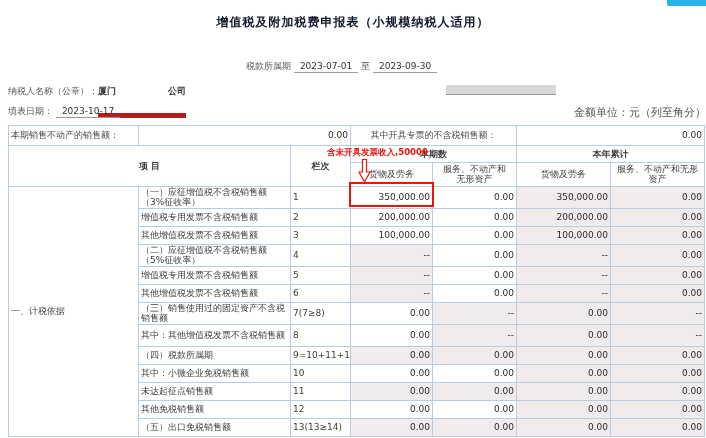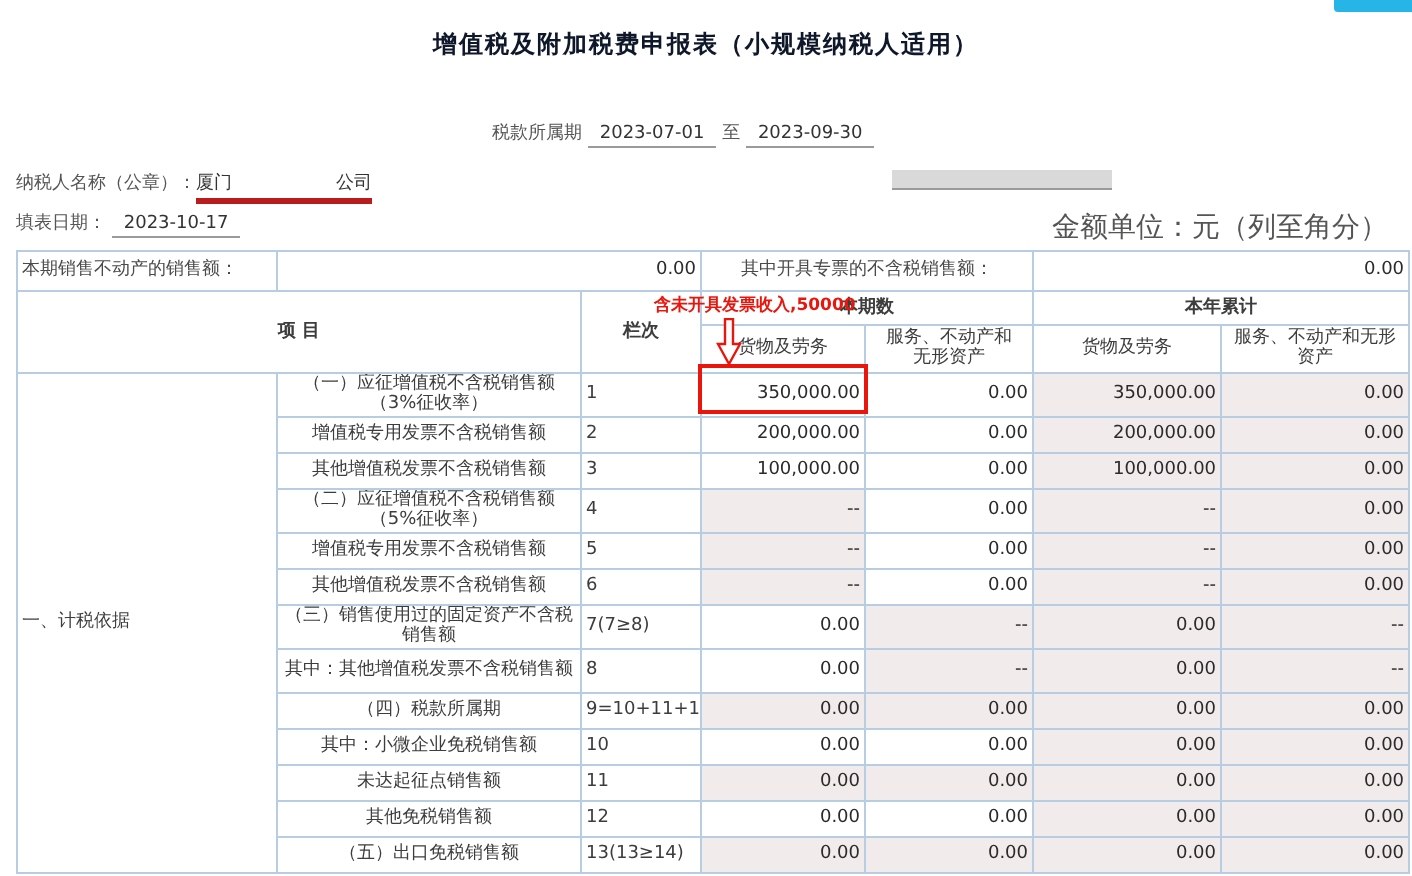--- a/index.html
+++ b/index.html
@@ -15,26 +15,26 @@
   .page-title {
     left:0; right:0; top:14px; text-align:center;
     font-size:12px; font-weight:bold; color:#0f172a; letter-spacing:1px;
   }
   .period-row { left:246px; top:60px; font-size:9px; color:#555; white-space:nowrap; }
   .u-field {
     display:inline-block; border-bottom:1px solid #9a9a9a; text-align:center;
     color:#333; padding:0 6px 1px 6px; min-width:56px;
   }
   .name-row { left:8px; top:85px; font-size:9px; color:#555; white-space:nowrap; }
-  .name-line { display:inline-block; border-bottom:3px solid #b91c1c; padding-bottom:1px; color:#333; }
+  .name-line { display:inline-block; border-bottom:5px solid #b91c1c; padding-bottom:15px; color:#333;font-weight:bold; }
   .name-gap { display:inline-block; width:52px; }
   .id-row { left:444px; top:85px; font-size:9px; color:#555; white-space:nowrap; display:flex; align-items:flex-end; }
   .id-box { width:110px; height:10px; background:#d9d9d9; border-bottom:1px solid #9a9a9a; margin-left:2px; }
   .date-row { left:8px; top:105px; font-size:9px; color:#555; white-space:nowrap; }
-  .unit-note { right:12px; top:105px; font-size:14px; color:#555;text-align:center; }
+  .unit-note { right:0; top:105px; font-size:11px; color:#555;text-align:center; }
   .corner-widget { right:0; top:0; width:39px; height:6px; background:#27b5e8; border-radius:0 0 0 2px; }
 
   
   table.form {
     position:absolute; left:8px; top:125px; width:696px;
     border-collapse:collapse; table-layout:fixed;
   }
   .form td, .form th {
     border:1px solid #b7cde3; font-size:9px; font-weight:normal;
     padding:0 2px; vertical-align:middle; overflow:hidden; line-height:1.15;
@@ -43,21 +43,21 @@
   tr.h-hdr1 { height:17px; }
   tr.h-hdr2 { height:22px; }
   tr.r { height:18px; }
   tr.r.tall { height:22px; }
   .info-label1 { text-align:left; padding-left:5px; color:#4a4a4a; }
   .info-label2 { text-align:center; color:#4a4a4a; }
   .info-value { text-align:right; padding-right:4px; color:#2b2b2b; }
   th.main { font-weight:bold; text-align:center; color:#3d3d3d; }
   th.sub { text-align:center; color:#3d3d3d; padding:1px 6px; }
   .section-cell { text-align:left; padding-left:5px; color:#3d3d3d; }
-  .item-cell { text-align:center; padding-right:5px; color:#3d3d3d; }
+  .item-cell { text-align:left; padding-right:5px; color:#3d3d3d; }
   .ind-0 { padding-left:3px; }
   .ind-1 { padding-left:34px;margin-left:29px; }
   .ind-2 { padding-left:18px; }
   .ind-3 { padding-left:46px; }
   .lane-cell { text-align:left; padding-left:4px; color:#3d3d3d; }
   .val-cell { text-align:right; padding-right:4px; background:#fff; color:#2b2b2b; }
   .val-cell.dim { background:#f1ebeb; }
 
   
   .annotation {

